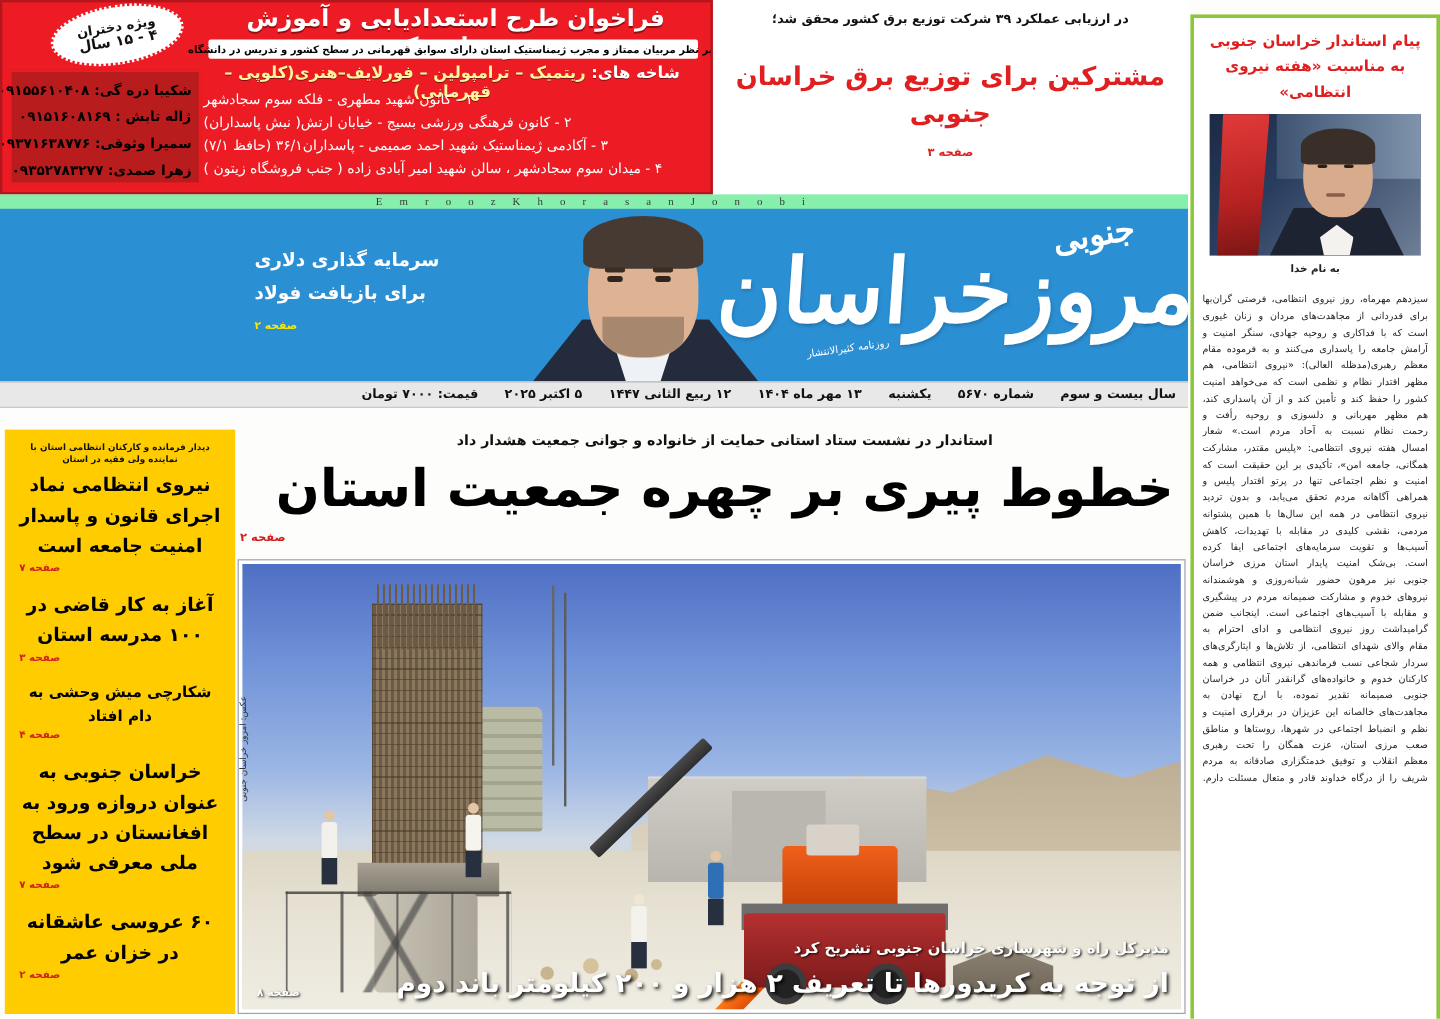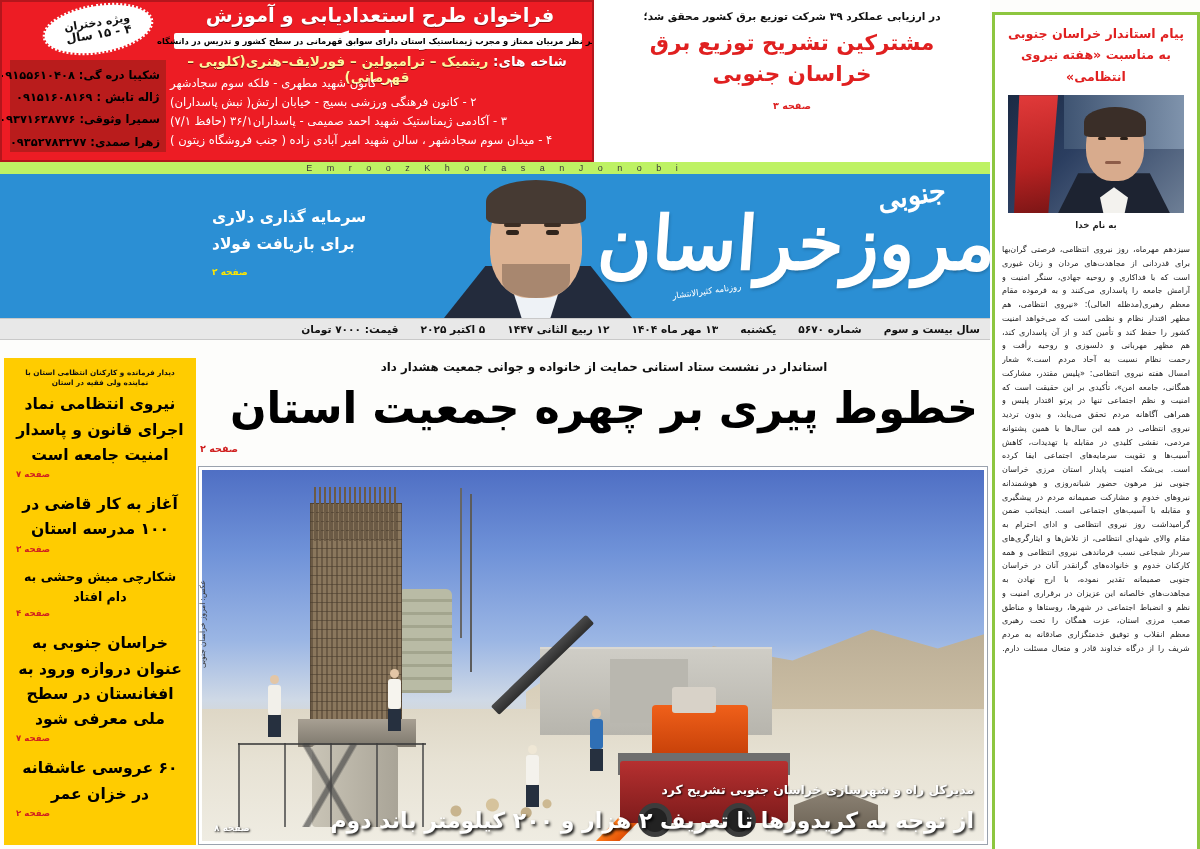--- a/index.html
+++ b/index.html
@@ -97,21 +97,21 @@
   .top-lead {
     position: absolute; left: 596px; top: 0;
     width: 394px; height: 162px;
     background: #ffffff;
     padding: 10px 12px 0 10px;
     text-align: center;
   }
   .top-lead .kicker {
     font-size: 10.6px; font-weight: bold; color: #111;
     direction: rtl; white-space: nowrap;
-    margin-bottom: 5px;
+    margin-bottom: 27px;
   }
   .top-lead .htitle {
     font-size: 21.5px; font-weight: bold; color: #e02020;
     direction: rtl; line-height: 1.45;
     letter-spacing: -0.4px;
   }
   .top-lead .pageref {
     margin-top: 11px;
     font-size: 9.6px; font-weight: bold; color: #d22; direction: rtl;
   }
@@ -201,25 +201,25 @@
   
   .masthead {
     position: absolute; left: 0; top: 168px;
     width: 990px; height: 150px;
     background: #2b8fd4;
     overflow: hidden;
   }
   .latin-strip {
     position: absolute; left: 0; top: 162px;
     width: 990px; height: 12px;
-    background: #bef264;
+    background: #86efac;
     color: #3a3a3a;
     font-size: 9px; letter-spacing: 6px;
     text-align: center; line-height: 12px;
-    font-family: Liberation Sans, sans-serif;
+    font-family: Liberation Serif, serif;
     z-index: 5;
     direction: ltr;
   }
   .mast-left-text {
     position: absolute; right: 592px; top: 36px;
     width: 186px; text-align: left; direction: rtl;
   }
   .mast-left-text div {
     color: #ffffff; font-size: 15.4px; font-weight: bold; line-height: 1.75;
     white-space: nowrap;
@@ -548,21 +548,21 @@
     <div class="phone-box">
       <div>شکیبا دره گی: ۰۹۱۵۵۶۱۰۴۰۸</div>
       <div>ژاله تابش : ۰۹۱۵۱۶۰۸۱۶۹</div>
       <div>سمیرا وثوقی: ۰۹۳۷۱۶۳۸۷۷۶</div>
       <div>زهرا صمدی: ۰۹۳۵۲۷۸۳۲۷۷</div>
     </div>
   </div>
 
   <div class="top-lead">
     <div class="kicker">در ارزیابی عملکرد ۳۹ شرکت توزیع برق کشور محقق شد؛</div>
-    <div class="htitle">مشترکین تشریح توزیع برق خراسان جنوبی</div>
+    <div class="htitle">مشترکین برای توزیع برق خراسان جنوبی</div>
     <div class="pageref">صفحه ۳</div>
   </div>
 
   <div class="right-col">
     <div class="rc-title">پیام استاندار خراسان جنوبی</div>
     <div class="rc-title">به مناسبت «هفته نیروی انتظامی»</div>
 
     <div class="gov-photo">
       <div class="screenbg"></div>
       <div class="flagred"></div>

